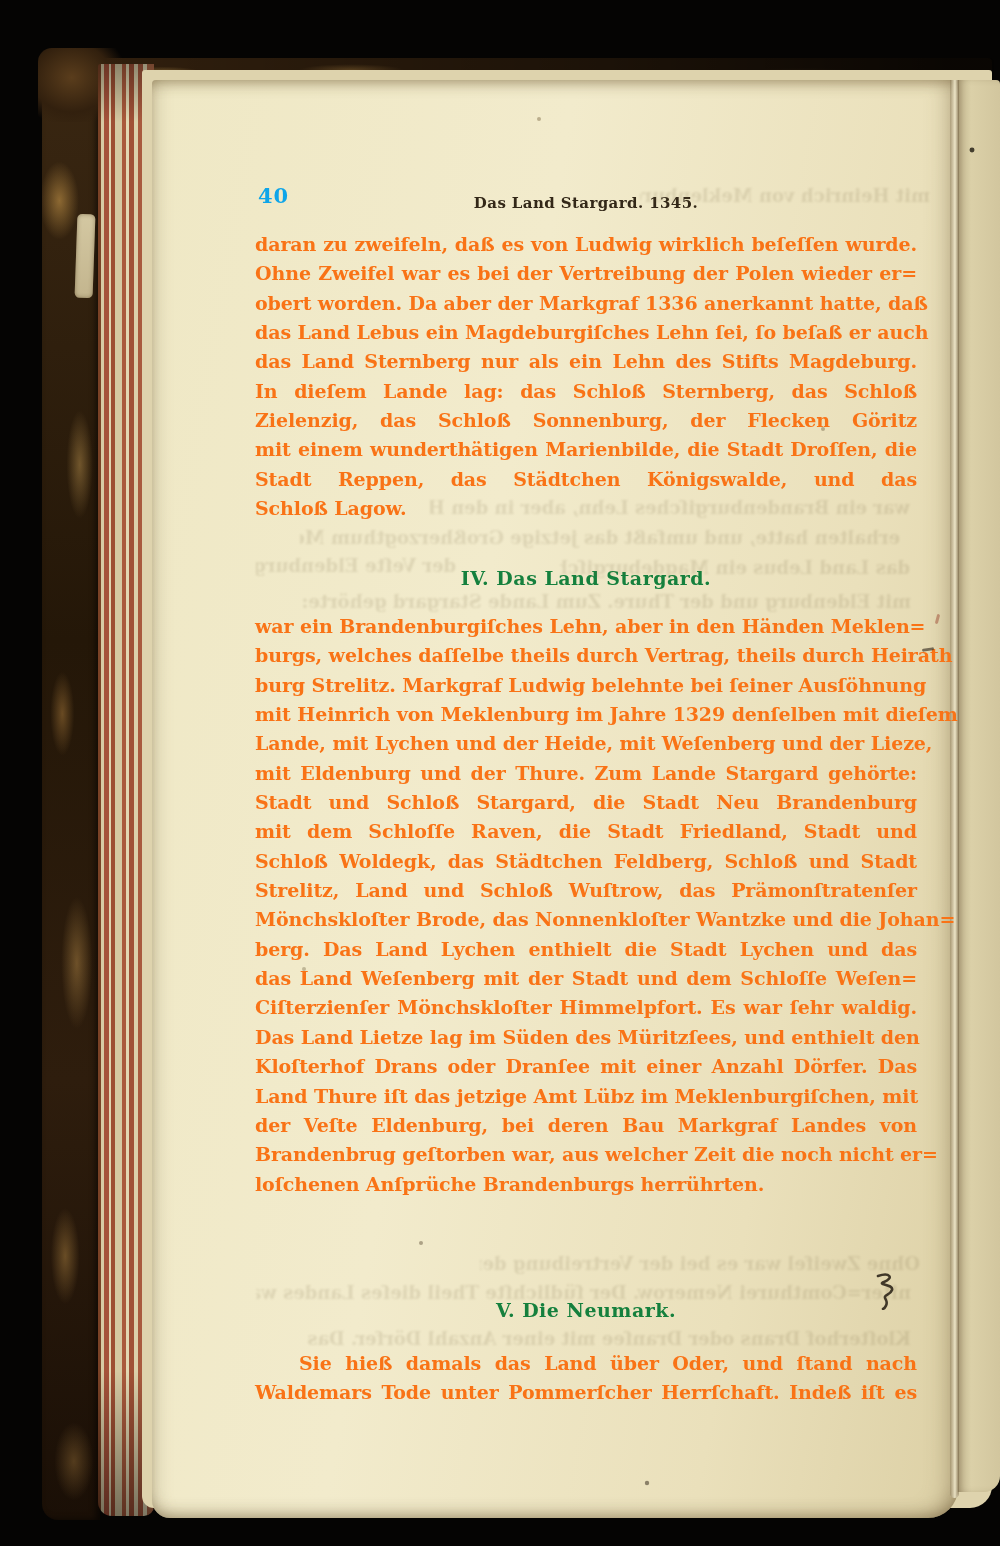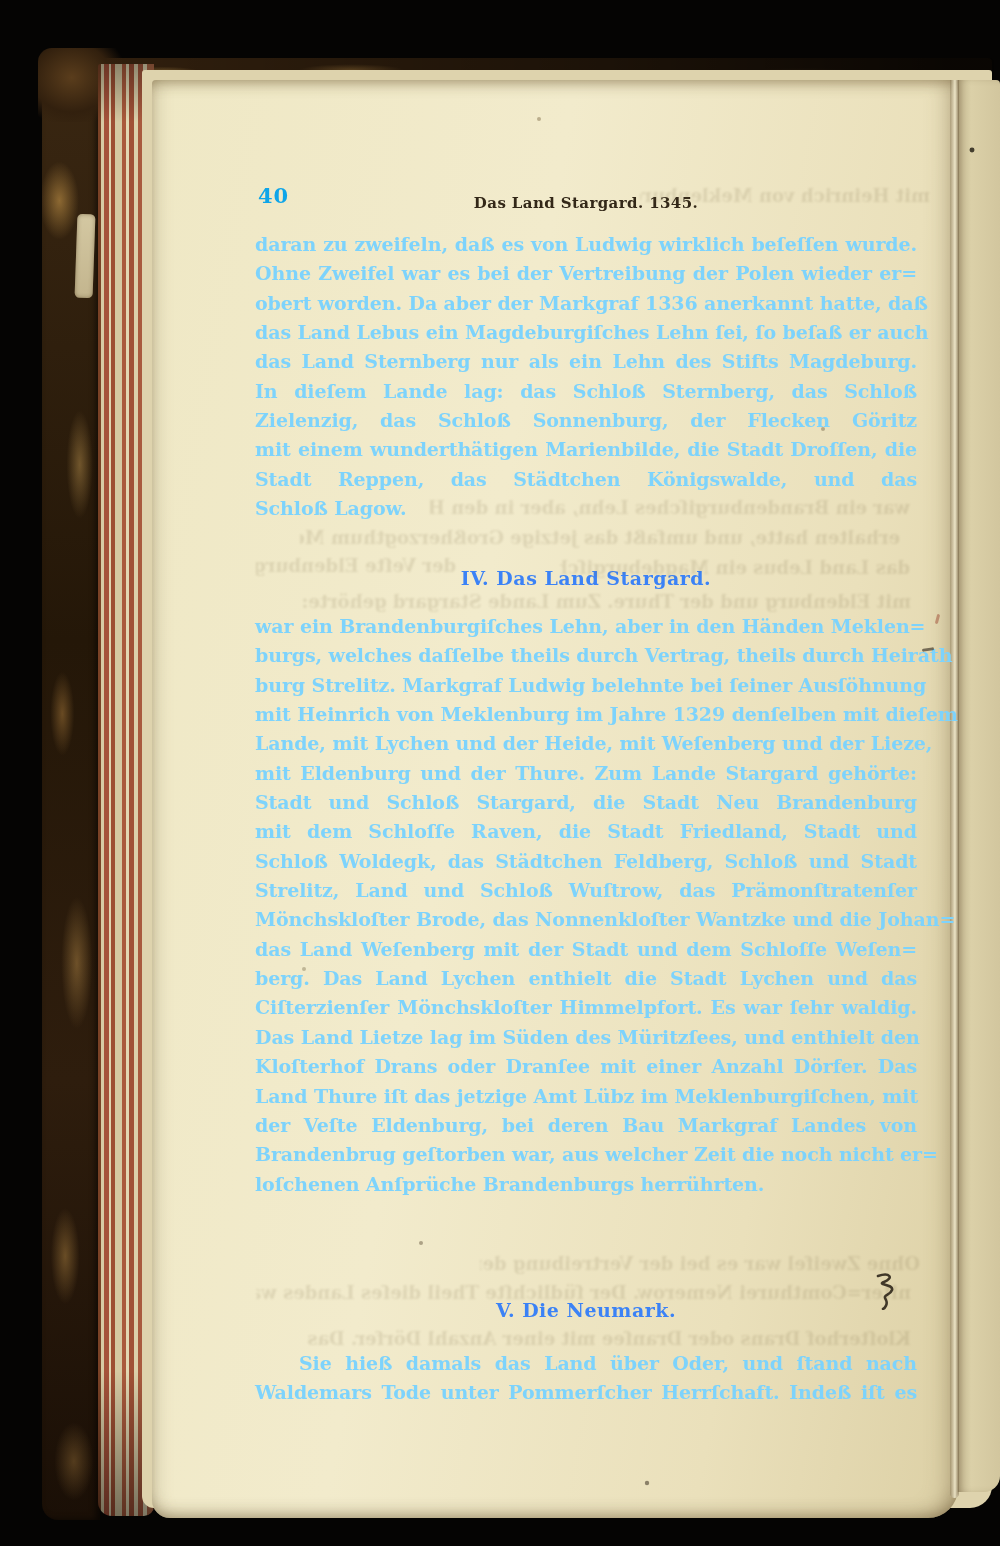--- a/index.html
+++ b/index.html
@@ -65,23 +65,23 @@
   .crease{position:absolute;left:950px;top:80px;width:9px;height:1418px;
     background:linear-gradient(90deg, rgba(80,60,30,.25), rgba(245,238,210,.85) 55%, rgba(80,60,30,.4));
     border-radius:0 0 6px 6px;}
   
   .text-layer{position:absolute;left:255px;top:0;width:662px;height:1546px;color:#2a2114;}
   .running-header{position:absolute;left:0;top:191px;width:662px;height:24px;
     font:700 15px/24px "DejaVu Serif",serif;text-align:center;letter-spacing:.4px;color:#332818;}
   .page-number{position:absolute;left:258px;top:184px;
     font:700 21px/24px "DejaVu Serif",serif;letter-spacing:1px;color:#0ea5e9;}
   .block{position:absolute;left:0;width:662px;}
-  .heading{font:700 19px/24px "DejaVu Serif",serif;text-align:center;letter-spacing:.5px;color:#3b82f6;}
+  .heading{font:700 19px/24px "DejaVu Serif",serif;text-align:center;letter-spacing:.5px;color:#15803d;}
   .pline{height:29.35px;font:700 19px/29.35px "DejaVu Serif",serif;letter-spacing:-.1px;
-    text-align:justify;text-align-last:justify;white-space:nowrap;color:#7dd3fc;}
+    text-align:justify;text-align-last:justify;white-space:nowrap;color:#f97316;}
   .pline.endline{text-align-last:left;}
   .pline.indent{text-indent:44px;}
   
   .ghost{position:absolute;height:24px;overflow:hidden;transform:scaleX(-1);
     filter:blur(1.3px);opacity:.15;color:#6a5a36;font:700 18px/24px "DejaVu Serif",serif;
     white-space:nowrap;pointer-events:none;}
   
   .pencil-dash{position:absolute;left:922px;top:648px;width:12px;height:3px;
     background:rgba(70,60,45,.7);border-radius:2px;transform:rotate(-8deg);}
   .red-tick{position:absolute;left:936px;top:614px;width:3px;height:10px;
@@ -138,22 +138,22 @@
         <div class="pline">burgs, welches daſſelbe theils durch Vertrag, theils durch Heirath</div>
         <div class="pline">burg Strelitz. Markgraf Ludwig belehnte bei ſeiner Ausſöhnung</div>
         <div class="pline">mit Heinrich von Meklenburg im Jahre 1329 denſelben mit dieſem</div>
         <div class="pline">Lande, mit Lychen und der Heide, mit Weſenberg und der Lieze,</div>
         <div class="pline">mit Eldenburg und der Thure. Zum Lande Stargard gehörte:</div>
         <div class="pline">Stadt und Schloß Stargard, die Stadt Neu Brandenburg</div>
         <div class="pline">mit dem Schloſſe Raven, die Stadt Friedland, Stadt und</div>
         <div class="pline">Schloß Woldegk, das Städtchen Feldberg, Schloß und Stadt</div>
         <div class="pline">Strelitz, Land und Schloß Wuſtrow, das Prämonſtratenſer</div>
         <div class="pline">Mönchskloſter Brode, das Nonnenkloſter Wantzke und die Johan=</div>
+        <div class="pline">berg. Das Land Lychen enthielt die Stadt Lychen und das</div>
         <div class="pline">das Land Weſenberg mit der Stadt und dem Schloſſe Weſen=</div>
-        <div class="pline">berg. Das Land Lychen enthielt die Stadt Lychen und das</div>
         <div class="pline">Ciſterzienſer Mönchskloſter Himmelpfort. Es war ſehr waldig.</div>
         <div class="pline">Das Land Lietze lag im Süden des Müritzſees, und enthielt den</div>
         <div class="pline">Kloſterhof Drans oder Dranſee mit einer Anzahl Dörfer. Das</div>
         <div class="pline">Land Thure iſt das jetzige Amt Lübz im Meklenburgiſchen, mit</div>
         <div class="pline">der Veſte Eldenburg, bei deren Bau Markgraf Landes von</div>
         <div class="pline">Brandenbrug geſtorben war, aus welcher Zeit die noch nicht er=</div>
         <div class="pline endline">loſchenen Anſprüche Brandenburgs herrührten.</div>
       </div>
 
     <div class="block heading" style="top:1298px">V. Die Neumark.</div>

